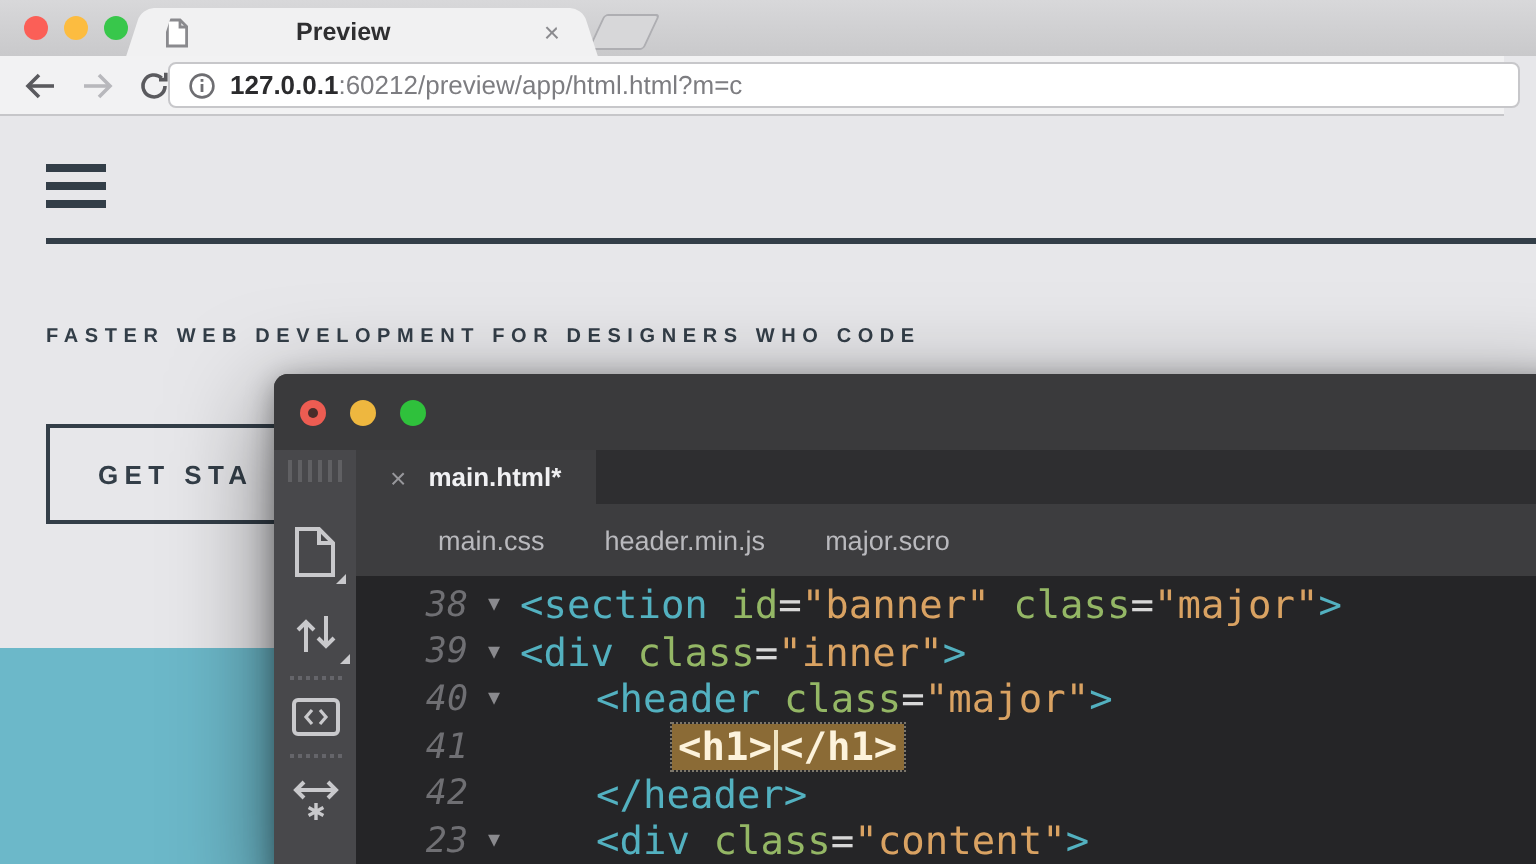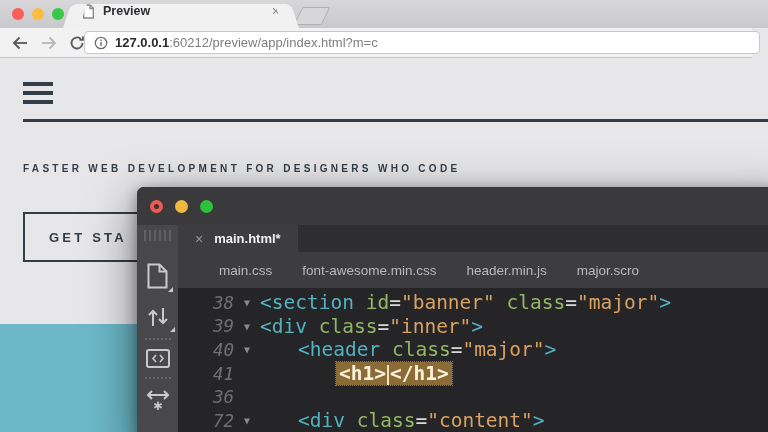--- a/index.html
+++ b/index.html
@@ -5,22 +5,22 @@
   html,body{margin:0;padding:0;background:#222;}
   .screen{position:relative;width:768px;height:432px;overflow:hidden;
     font-family:"Liberation Sans",sans-serif;background:#e7e7ea;}
 
   
   .tabstrip{position:absolute;top:0;left:0;right:0;height:28px;
     background:linear-gradient(#d8d8da,#c9c9cb);z-index:1;}
   .mac-dots{position:absolute;top:8px;left:12px;display:flex;gap:8px;}
   .mac-dots .dot{width:12px;height:12px;border-radius:50%;}
   .browser-tab{position:absolute;left:74px;top:4px;width:198px;height:24px;
-    background:#f1f1f2;border-radius:8px 8px 0 0;display:flex;
-    padding:0 8px;z-index:2;}
+    background:#f1f1f2;border-radius:8px 8px 0 0;display:flex;align-items:center;
+    padding:0 8px;z-index:2;gap:45px;}
   .browser-tab::before,.browser-tab::after{content:'';position:absolute;bottom:0;
     width:16px;height:24px;background:#f1f1f2;}
   .browser-tab::before{left:-7px;transform:skewX(-18deg);border-radius:6px 0 0 0;}
   .browser-tab::after{right:-7px;transform:skewX(18deg);border-radius:0 6px 0 0;}
   .tab-title{font-size:12.5px;color:#2f2f31;margin-left:8px;font-weight:700;}
   .tab-close{margin-left:auto;color:#8b8b8f;font-size:14px;line-height:1;}
   .newtab-btn{position:absolute;left:298px;top:7px;width:26px;height:16px;
     background:#d7d7d9;border:1px solid #aeaeb2;transform:skewX(-25deg);border-radius:2px;}
 
   .toolbar{position:absolute;top:28px;left:0;right:16px;height:29px;background:#f2f2f3;
@@ -132,21 +132,21 @@
           <path d="M13.9 1.4v3.4h-3.4"></path>
       </svg>
     </span>
     <div class="urlbar">
       <svg width="14" height="14" viewBox="0 0 14 14">
         <circle cx="7" cy="7" r="5.7" fill="none" stroke="#6e6e72" stroke-width="1.3"></circle>
         <rect x="6.3" y="6" width="1.4" height="4" fill="#6e6e72"></rect>
         <rect x="6.3" y="3.5" width="1.4" height="1.4" fill="#6e6e72"></rect>
       </svg>
       <span class="url-host">127.0.0.1</span>
-        <span class="url-rest">:60212/preview/app/index.html?m=c</span>
+        <span class="url-rest">:60212/preview/app/html.html?m=c</span>
     </div>
   </div>
 
   <div class="page" style="background: rgb(231, 231, 234);">
     <div class="hamburger">
       <div></div>
         <div></div>
         <div></div>
     </div>
     <div class="page-rule"></div>
@@ -200,30 +200,29 @@
 
       <div class="editor-main">
         <div class="etabbar">
           <div class="etab">
             <span class="etab-close">×</span>
             <span class="etab-title">main.html*</span>
           </div>
         </div>
         <div class="filetabs">
           <span class="ftab">main.css</span>
-          <span class="ftab">font-awesome.min.css</span>
           <span class="ftab">header.min.js</span>
           <span class="ftab">major.scro</span>
         </div>
         <div class="code-area" id="code-lines">
             <div class="code-line"><span class="line-num">38</span><span class="fold">▼</span><span class="code-text" style="margin-left: 0px;"><span class="seg-tag">&lt;section</span><span class="seg-plain"> </span><span class="seg-attr">id</span><span class="seg-eq">=</span><span class="seg-value">"banner"</span><span class="seg-plain"> </span><span class="seg-attr">class</span><span class="seg-eq">=</span><span class="seg-value">"major"</span><span class="seg-tag">&gt;</span></span></div>
             <div class="code-line"><span class="line-num">39</span><span class="fold">▼</span><span class="code-text" style="margin-left: 0px;"><span class="seg-tag">&lt;div</span><span class="seg-plain"> </span><span class="seg-attr">class</span><span class="seg-eq">=</span><span class="seg-value">"inner"</span><span class="seg-tag">&gt;</span></span></div>
             <div class="code-line"><span class="line-num">40</span><span class="fold">▼</span><span class="code-text" style="margin-left: 38px;"><span class="seg-tag">&lt;header</span><span class="seg-plain"> </span><span class="seg-attr">class</span><span class="seg-eq">=</span><span class="seg-value">"major"</span><span class="seg-tag">&gt;</span></span></div>
             <div class="code-line"><span class="line-num">41</span><span class="fold"></span><span class="code-text hl" style="margin-left: 76px;"><span class="seg-hl">&lt;h1&gt;</span><span class="cursor"></span><span class="seg-hl">&lt;/h1&gt;</span></span></div>
-            <div class="code-line"><span class="line-num">36</span><span class="fold"></span></div>
-            <div class="code-line"><span class="line-num">72</span><span class="fold">▼</span><span class="code-text" style="margin-left: 38px;"><span class="seg-tag">&lt;div</span><span class="seg-plain"> </span><span class="seg-attr">class</span><span class="seg-eq">=</span><span class="seg-value">"content"</span><span class="seg-tag">&gt;</span></span></div>
+            <div class="code-line"><span class="line-num">42</span><span class="fold"></span><span class="code-text" style="margin-left: 38px;"><span class="seg-tag">&lt;/header&gt;</span></span></div>
+            <div class="code-line"><span class="line-num">23</span><span class="fold">▼</span><span class="code-text" style="margin-left: 38px;"><span class="seg-tag">&lt;div</span><span class="seg-plain"> </span><span class="seg-attr">class</span><span class="seg-eq">=</span><span class="seg-value">"content"</span><span class="seg-tag">&gt;</span></span></div>
           </div>
       </div>
 
     </div>
   </div>
 
 </div>
 
 </body></html>

